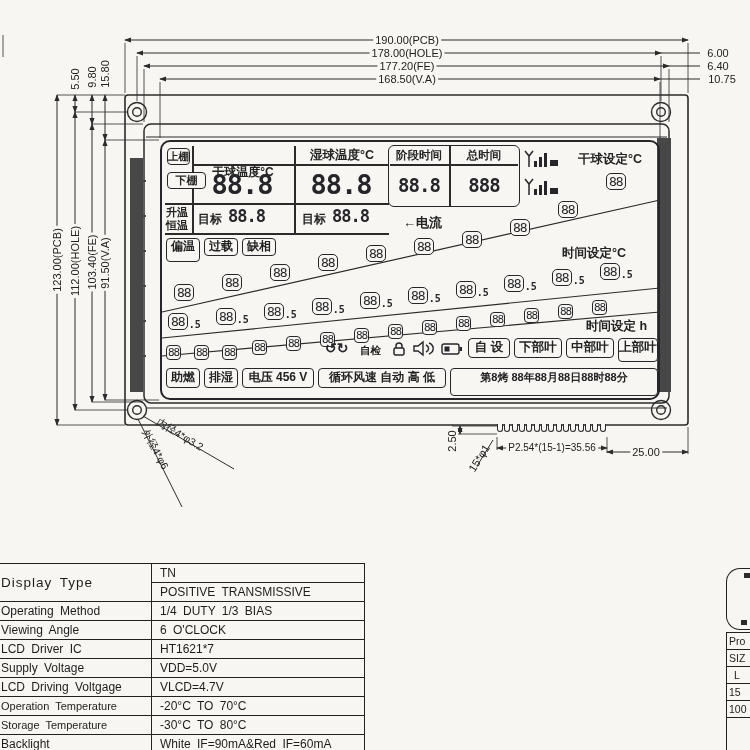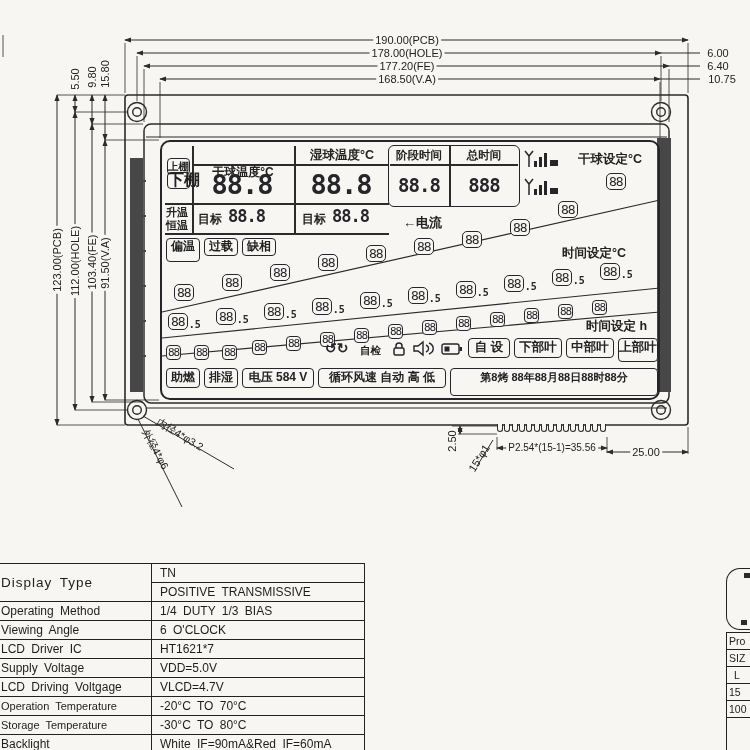--- a/index.html
+++ b/index.html
@@ -168,22 +168,22 @@
 
     <div class="ln" style="left:30px;top:4px;width:1.6px;height:88px"></div>
     <div class="ln" style="left:132px;top:4px;width:1.6px;height:88px"></div>
     <div class="ln" style="left:30px;top:22px;width:197px;height:1.6px"></div>
     <div class="ln" style="left:3px;top:61px;width:224px;height:1.6px"></div>
     <div class="ln" style="left:3px;top:91px;width:224px;height:1.6px"></div>
     <div class="abs" style="left:226px;top:3px;width:132px;height:62px;border:1.8px solid #26262a;border-radius:6px;box-sizing:border-box"></div>
     <div class="ln" style="left:287px;top:4px;width:1.6px;height:60px"></div>
     <div class="ln" style="left:228px;top:22px;width:128px;height:1.6px"></div>
 
-    <div class="badge" style="left:5px;top:16px;width:23px;height:17px;font-size:10.5px;line-height:14px">上棚</div>
-    <div class="badge" style="left:5px;top:30px;width:23px;height:17px;font-size:16px;line-height:14px">下棚</div>
+    <div class="badge" style="left:5px;top:6px;width:23px;height:17px;font-size:10.5px;line-height:14px">上棚</div>
+    <div class="badge" style="left:5px;top:30px;width:39px;height:17px;font-size:11px;line-height:14px">下棚</div>
     <div class="abs cjk" style="left:4px;top:64px;font-size:11px;line-height:13px">
       <div>升温</div>
       <div>恒温</div>
     </div>
 
     <div class="abs cjk c" style="left:81px;top:30px;font-size:12px">干球温度°C</div>
     <div class="abs cjk c" style="left:180px;top:13px;font-size:12.5px">湿球温度°C</div>
     <div class="abs cjk c" style="left:257px;top:13px;font-size:11.5px">阶段时间</div>
     <div class="abs cjk c" style="left:322px;top:13px;font-size:11.5px">总时间</div>
 
@@ -293,21 +293,21 @@
       </g>
     </svg>
 
     <div class="badge" style="left:306px;top:196px;width:42px;height:20px;font-size:12.5px;line-height:17px">自 设</div>
     <div class="badge" style="left:352px;top:196px;width:48px;height:20px;font-size:12.5px;line-height:17px">下部叶</div>
     <div class="badge" style="left:404px;top:196px;width:48px;height:20px;font-size:12.5px;line-height:17px">中部叶</div>
     <div class="badge" style="left:456px;top:196px;width:40px;height:24px;font-size:12.5px;line-height:17px">上部叶</div>
 
     <div class="badge" style="left:4px;top:226px;width:34px;height:20px;font-size:12px;line-height:17px">助燃</div>
     <div class="badge" style="left:42px;top:226px;width:34px;height:20px;font-size:12px;line-height:17px">排湿</div>
-    <div class="badge" style="left:80px;top:226px;width:72px;height:20px;font-size:12px;line-height:17px">电压 584 V</div>
+    <div class="badge" style="left:80px;top:226px;width:72px;height:20px;font-size:12px;line-height:17px">电压 456 V</div>
     <div class="badge" style="left:156px;top:226px;width:128px;height:20px;font-size:12px;line-height:17px">循环风速 自动 高 低</div>
     <div class="badge" style="left:288px;top:226px;width:208px;height:28px;font-size:11px;line-height:17px">第8烤 88年88月88日88时88分</div>
   </div>
 
   <table id="spec">
     <tbody>
         <tr>
       <td class="big" rowspan="2">Display Type</td>
       <td class="v">TN</td>
     </tr>

